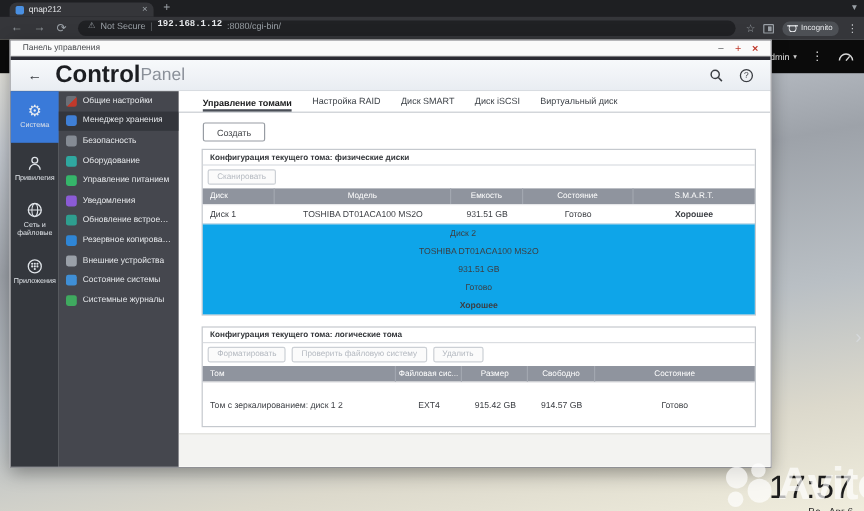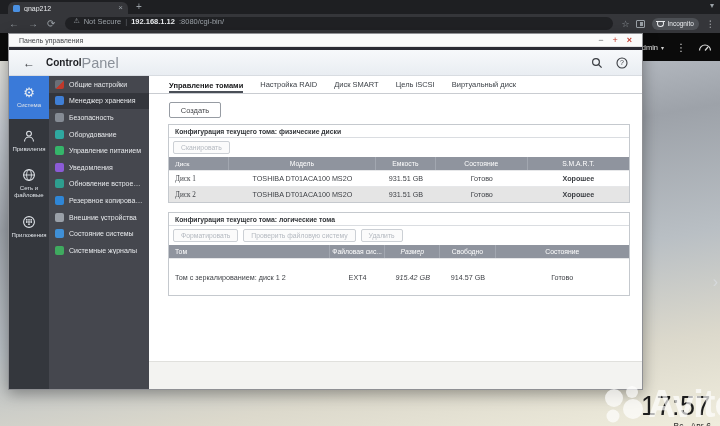--- a/index.html
+++ b/index.html
@@ -15,21 +15,21 @@
   .btab .x { color:#9aa0a6; font-size:8px; line-height:8px; }
   .newtab { position:absolute; left:136px; top:1px; color:#9aa0a6; font-size:10px; }
   .strip-chev { position:absolute; right:6px; top:1px; color:#9aa0a6; font-size:8px; }
 
   .toolbar { position:absolute; left:0; top:14px; width:720px; height:19px; background:#35363a; display:flex; align-items:center; }
   .navg { color:#9aa0a6; font-size:10px; margin-left:9px; }
   .omni { margin-left:10px; width:548px; height:13px; background:#202124; border-radius:7px; display:flex; padding:0 8px; gap:4px; }
   .omni .warn { color:#9aa0a6; font-size:7px; }
   .omni .sec { color:#9aa0a6; font-size:7.5px; }
   .omni .div { color:#5f6368; font-size:7.5px; }
-  .omni .host { color:#e8eaed; font-size:7.5px; font-weight:bold; }
+  .omni .host { color:#e8eaed; font-size:7.5px; font-weight:bold;font-family:Liberation Mono, monospace; }
   .omni .rest { color:#9aa0a6; font-size:7.5px; }
   .tb-right { display:flex; align-items:center; gap:7px; margin-left:8px; }
   .star { color:#9aa0a6; font-size:9px; }
   .splitwin { width:9px; height:8px; border:1px solid #9aa0a6; border-radius:1px; position:relative; }
   .splitwin::after { content:""; position:absolute; right:1px; top:1px; bottom:1px; width:3px; background:#9aa0a6; }
   .incog { height:12px; background:#4d5055; border-radius:6px; display:flex; align-items:center; padding:0 5px; gap:3px; }
   .incog .ic { width:7px; height:7px; border:1px solid #e8eaed; border-radius:50%; border-top-color:transparent; position:relative; }
   .incog .ic::before { content:""; position:absolute; left:-2px; top:0px; width:9px; height:1px; background:#e8eaed; }
   .incog span { color:#e8eaed; font-size:6.5px; }
   .dots3 { color:#c8cbcf; font-size:9px; }
@@ -57,21 +57,21 @@
   .window { position:absolute; left:8px; top:33px; width:635px; height:357px; background:#ffffff; border:1px solid #8f9094; box-shadow:0 4px 14px rgba(0,0,0,.35); }
   .titlebar { height:13px; background:#fafafa; display:flex; align-items:center; padding:0 10px; border-bottom:1px solid #e2e2e2; }
   .titlebar .wt { font-size:7px; color:#45474b; flex:1; }
   .wctl { display:flex; gap:9px; align-items:center; }
   .wctl .mn { color:#6b6d70; font-size:9px; line-height:9px; }
   .wctl .mx { color:#c0392b; font-size:9px; line-height:9px; }
   .wctl .cl { color:#c0392b; font-size:9px; line-height:9px; font-weight:bold; }
   .navy { height:3px; background:#2b2b33; }
   .cphead { height:26px; background:linear-gradient(#f7f9fb,#e9edf2); display:flex; align-items:center; padding:0 14px; border-bottom:1px solid #d8dce1; }
   .back { font-size:12px; color:#3a3d42; margin-right:11px; }
-  .brand-b { font-size:10px; font-weight:bold; color:#1c1e22; }
+  .brand-b { font-size:20px; font-weight:bold; color:#1c1e22; }
   .brand-l { font-size:14.5px; color:#8a9099; }
   .hd-icons { margin-left:auto; display:flex; align-items:center; gap:13px; }
   .hd-icons svg { display:block; }
 
   .wbody { position:relative; display:flex; height:313px; }
 
   
   .rail { width:40px; background:#34373d; flex:none; }
   .rit { height:43px; display:flex; flex-direction:column; align-items:center; justify-content:center; gap:3px; }
   .rit.active { background:#3a7ad9; }
@@ -99,28 +99,28 @@
   .panel { margin:6px 12px 0 19px; border:1px solid #c5c9ce; background:#fff; }
   .ptitle { height:13px; display:flex; align-items:center; padding:0 6px; font-size:6.8px; font-weight:bold; color:#33363a; border-bottom:1px solid #dadde1; }
   .ptools { padding:3px 4px; display:flex; gap:5px; }
   .dbtn { height:13px; padding:0 7px; background:#fbfbfb; border:1px solid #ccd0d5; border-radius:2px; color:#b4b9c0; font-size:6.8px; display:flex; align-items:center; }
   .trow { display:flex; align-items:center; }
   .thead { background:#8f949e; }
   .thead .cell { color:#fff; font-size:6.8px; height:13px; display:flex; align-items:center; justify-content:center; border-right:1px solid #a2a7b0; }
   .thead .cell:last-child { border-right:none; }
   .tbody .cell { font-size:7.2px; color:#3c3f44; display:flex; align-items:center; justify-content:center; }
   .r15 .cell { height:15px; } .r36 .cell { height:36px; }
-  .zebra { background:#e5e5e5; }
+  .zebra { background:#0ea5e9;flex-direction:column; }
   .tbody .trow { border-top:1px solid #e6e7e9; }
   .cell.left { justify-content:flex-start; padding-left:6px; }
   .good { color:#2e9e44; font-weight:bold; }
   
-  .c1{width:13%;font-family:Liberation Serif, serif;} .c2{width:32%;} .c3{width:13%;} .c4{width:20%;} .c5{width:22%;}
-  
-  .d1{width:35%;} .d2{width:12%;} .d3{width:12%;font-style:italic;} .d4{width:12%;} .d5{width:29%;}
+  .c1{width:13%;} .c2{width:32%;} .c3{width:13%;} .c4{width:20%;} .c5{width:22%;}
+  
+  .d1{width:35%;} .d2{width:12%;} .d3{width:12%;} .d4{width:12%;} .d5{width:29%;}
 
   .warning { margin:8px 12px 0 19px; font-size:7.3px; line-height:12px; color:#2d4fa1; }
   .p2 { margin-top:9px; }
   .cfoot { position:absolute; left:0; right:0; bottom:0; height:28px; background:#f3f3f1; border-top:1px solid #e0e0dd; }
 
   
   .clock { position:absolute; right:9px; top:360px; text-align:right; color:#1c1c1c; }
   .clock .tm { font-size:27px; line-height:27px; letter-spacing:.5px; }
   .clock .dt { font-size:8.5px; margin-top:1px; color:#2a2a2a; }
   .dchev { position:absolute; right:2px; top:240px; color:#d6d9dc; font-size:16px; }
@@ -332,21 +332,21 @@
             <span class="ic ic10"></span>
             <span class="lb">Системные журналы</span>
           </div>
       </div>
 
       <div class="content">
         <div class="ctabs">
           <span class="ctab on">Управление томами</span>
           <span class="ctab">Настройка RAID</span>
           <span class="ctab">Диск SMART</span>
-          <span class="ctab">Цель iSCSI</span>
+          <span class="ctab">Диск iSCSI</span>
           <span class="ctab">Виртуальный диск</span>
         </div>
 
         <div class="create">Создать</div>
 
         <div class="panel">
           <div class="ptitle">Конфигурация текущего тома: физические диски</div>
           <div class="ptools">
             <span class="dbtn">Сканировать</span>
           </div>

